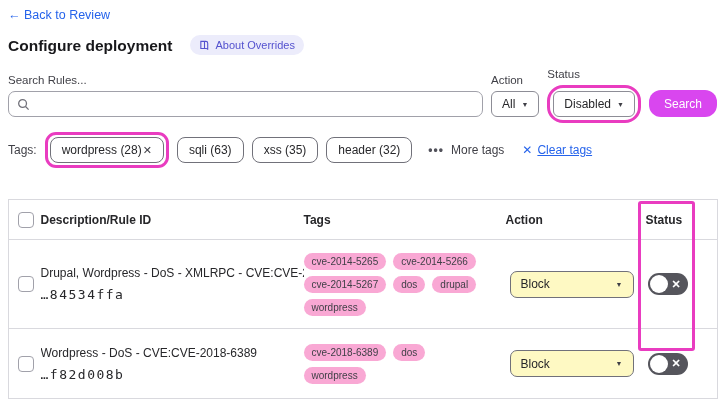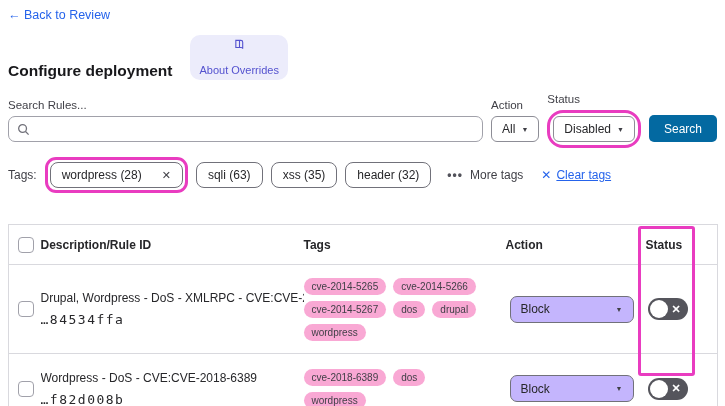--- a/index.html
+++ b/index.html
@@ -3,39 +3,39 @@
 <meta charset="utf-8">
 <style>
   * { margin:0; padding:0; box-sizing:border-box; }
   html,body { width:725px; height:406px; background:#ffffff; overflow:hidden; }
   body { font-family:"Liberation Sans", sans-serif; color:#27272a; padding:5px 8px; }
 
   
   .back-link { display:inline-block; color:#2563eb; font-size:12.5px; text-decoration:none; margin-bottom:13px; cursor:pointer; }
   .heading-row { display:flex; align-items:flex-end; gap:18px; margin-bottom:13px; }
   .page-title { font-size:15.5px; font-weight:700; color:#18181b; }
-  .about-badge { display:inline-flex; align-items:center; gap:14px; background:#ececfb; color:#5452cf; font-size:11px; padding:4px 9px; border-radius:10px; cursor:pointer;flex-direction:column; }
+  .about-badge { display:inline-flex; align-items:center; gap:5px; background:#ececfb; color:#5452cf; font-size:11px; padding:4px 9px; border-radius:10px; cursor:pointer; }
   .about-badge svg { display:block; }
 
   
   .filter-row { display:flex; align-items:flex-end; gap:8px; }
   .field-label { font-size:11.5px; color:#3f3f46; margin-bottom:5px; display:block; }
   .search-group { flex:1; }
   .search-box { display:flex; align-items:center; height:26px; border:1px solid #a1a1aa; border-radius:7px; padding:0 8px; background:#fff; }
   .search-box svg { flex:0 0 auto; margin-right:6px; }
   .search-box input { border:none; outline:none; flex:1; font-size:12px; font-family:"Liberation Sans", sans-serif; background:transparent; }
   .dd-btn { display:inline-flex; align-items:center; gap:6px; height:26px; background:#fff; border:1px solid #8d8d96; border-radius:6px; font-size:12px; color:#27272a; padding:0 10px; cursor:pointer; font-family:"Liberation Sans", sans-serif; }
   .caret { font-size:7px; color:#3f3f46; }
   .pink-wrap { border:3px solid #e93cc0; border-radius:16px; padding:3px; margin-bottom:-6px; }
-  .search-btn { height:27px; background:#0369a1; color:#fff; border:none; border-radius:5px; font-size:12px; padding:0 15px; cursor:pointer; font-family:"Liberation Sans", sans-serif; }
+  .search-btn { height:27px; background:#d946ef; color:#fff; border:none; border-radius:12px; font-size:12px; padding:0 15px; cursor:pointer; font-family:"Liberation Sans", sans-serif; }
 
   
   .tags-row { display:flex; align-items:center; gap:8px; margin-top:15px; font-size:12px; }
   .tags-label { color:#3f3f46; }
-  .chip { display:inline-flex; align-items:center; gap:20px; border:1px solid #71717a; border-radius:8px; padding:5px 11px; font-size:12px; background:#fff; cursor:pointer; white-space:nowrap; }
+  .chip { display:inline-flex; align-items:center; gap:1px; border:1px solid #71717a; border-radius:8px; padding:5px 11px; font-size:12px; background:#fff; cursor:pointer; white-space:nowrap; }
   .chip-pink-wrap { border:3px solid #e93cc0; border-radius:11px; padding:2px; }
   .chip .x { font-size:11px; color:#3f3f46; }
   .more-tags { display:inline-flex; align-items:center; gap:7px; color:#3f3f46; margin-left:8px; cursor:pointer; white-space:nowrap; }
   .more-tags .dots { letter-spacing:1px; font-weight:700; color:#52525b; }
   .clear-tags { display:inline-flex; align-items:center; gap:5px; color:#2563eb; margin-left:10px; cursor:pointer; white-space:nowrap; }
   .clear-tags .label { text-decoration:underline; }
 
   
   .table-wrap { position:relative; margin-top:31px; }
   table { border-collapse:collapse; table-layout:fixed; width:709px; }
@@ -46,21 +46,21 @@
   td { vertical-align:middle; }
   thead td { height:40px; font-size:12px; font-weight:700; color:#27272a; }
   .row-1 td { height:89px; }
   .row-2 td { height:70px; }
   .checkbox { width:16px; height:16px; border:1.5px solid #a1a1aa; border-radius:4px; background:#fff; margin-left:9px; cursor:pointer; }
   .desc-main { font-size:12px; color:#27272a; white-space:nowrap; overflow:hidden; }
   .rule-id { font-family:"DejaVu Sans Mono", monospace; font-size:13px; letter-spacing:1.5px; color:#27272a; margin-top:7px; }
   .cell-tags { padding-right:18px; }
   .pill-list { display:flex; flex-wrap:wrap; gap:6px 7px; }
   .pill { background:#f9a8d4; border-radius:10px; padding:3px 8px; font-size:10px; color:#3f3f46; white-space:nowrap; }
-  .action-select { display:inline-flex; align-items:center; justify-content:space-between; width:124px; height:27px; border:1px solid #71717a; border-radius:7px; background:#c4b5fd; font-size:12px; padding:0 10px; margin-left:4px; cursor:pointer; }
+  .action-select { display:inline-flex; align-items:center; justify-content:space-between; width:124px; height:27px; border:1px solid #71717a; border-radius:7px; background:#fef9c3; font-size:12px; padding:0 10px; margin-left:4px; cursor:pointer; }
   .toggle { position:relative; width:40px; height:22px; border-radius:11px; background:#55555c; display:flex; align-items:center; cursor:pointer; margin-left:2px; }
   .toggle .knob { width:18px; height:18px; border-radius:50%; background:#fff; margin-left:2px; }
   .toggle .tx { color:#fff; font-size:11px; font-weight:700; margin-left:4px; line-height:1; }
   .status-annotation { position:absolute; left:630px; top:2px; width:57px; height:150px; border:3px solid #e93cc0; border-radius:3px; pointer-events:none; }
 </style>
 </head>
 <body>
 
 
 

